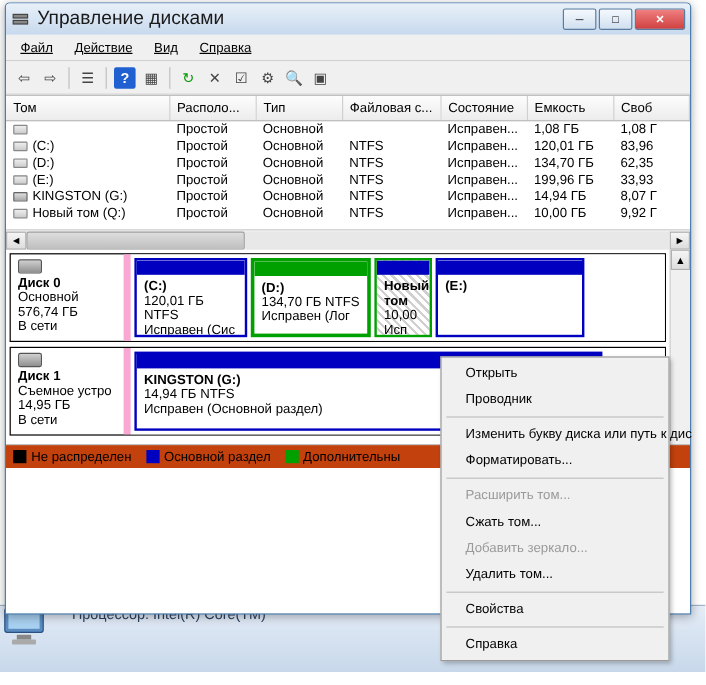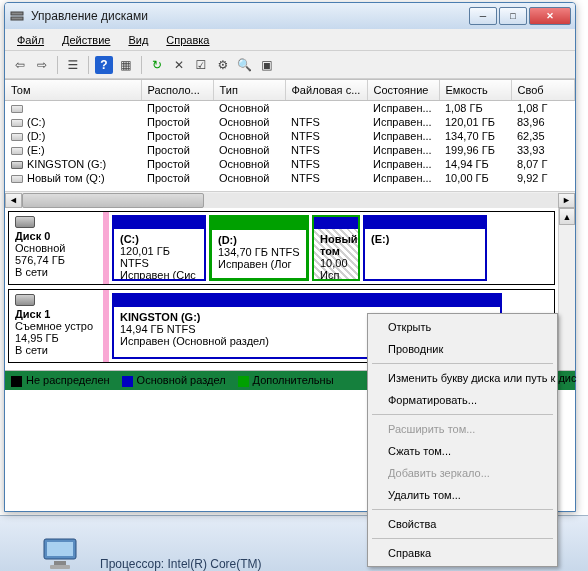--- a/index.html
+++ b/index.html
@@ -1,20 +1,20 @@
 <!DOCTYPE html>
 <html><head>
 <meta charset="utf-8">
 <style>
 * { box-sizing: border-box; margin: 0; padding: 0; font-family: "Segoe UI", Tahoma, sans-serif; font-size: 11px; }
 body { background: #fff; width: 588px; height: 571px; overflow: hidden; position: relative; }
 .window { position: absolute; left: 4px; top: 2px; width: 572px; height: 510px; border: 1px solid #4a7db0; border-radius: 4px 4px 0 0; background: #eef3f9; box-shadow: 0 2px 8px rgba(0,0,0,0.3); }
 .titlebar { height: 26px; background: linear-gradient(#e8f0f9,#c7d9ed); display: flex; align-items: center; padding: 0 4px; border-radius: 3px 3px 0 0; }
 .titlebar-icon { width: 16px; height: 16px; margin-right: 6px; display: flex; align-items: center; justify-content: center; }
-.titlebar-title { flex: 1; color: #1a1a1a; font-size: 12px; }
+.titlebar-title { flex: 1; color: #1a1a1a; font-size: 16px; }
 .win-btns { display: flex; gap: 2px; }
 .win-btn { width: 28px; height: 18px; border: 1px solid #5a7ca0; border-radius: 2px; background: linear-gradient(#f5f9fe,#d0dff0); display: flex; align-items: center; justify-content: center; font-size: 9px; cursor: pointer; }
 .win-btn.close { background: linear-gradient(#f08080,#d04040); color: #fff; width: 42px; font-weight: bold; }
 .menubar { height: 22px; background: #f0f0f0; display: flex; align-items: center; padding: 0 4px; border-bottom: 1px solid #d0d0d0; gap: 2px; text-decoration: underline; }
 .menu-item { padding: 3px 8px; cursor: pointer; }
 .toolbar { height: 28px; background: #f0f0f0; display: flex; align-items: center; padding: 0 6px; gap: 4px; border-bottom: 1px solid #d0d0d0; }
 .tbtn { width: 18px; height: 18px; display: flex; align-items: center; justify-content: center; cursor: pointer; font-size: 12px; color: #444; }
 .tsep { width: 1px; height: 18px; background: #c0c0c0; margin: 0 2px; }
 .content { position: absolute; top: 76px; left: 0; right: 0; bottom: 0; background: #fff; border-top: 1px solid #c0c0c0; }
 .grid { width: 100%; border-collapse: collapse; }
@@ -32,27 +32,27 @@
 .disk-icon { width: 20px; height: 12px; background: linear-gradient(#d0d0d0,#909090); border: 1px solid #555; border-radius: 2px; margin-bottom: 2px; }
 .disk-name { font-weight: bold; }
 .part-strip { flex: 1; display: flex; padding: 3px; gap: 3px; background: #fff; }
 .part { border: 2px solid #0000c0; padding: 4px 6px; font-size: 11px; overflow: hidden; position: relative; background: #fff; }
 .part .headerband { position: absolute; left: 0; right: 0; top: 0; height: 12px; background: #0000c0; }
 .part .inner { position: relative; margin-top: 12px; }
 .part.sel { border-color: #00a000; border-width: 3px; }
 .part.sel .headerband { background: #00a000; }
 .part.ext { border-color: #00a000; }
 .part.hatch { background: repeating-linear-gradient(45deg,#fff,#fff 3px,#d0d0d0 3px,#d0d0d0 5px); }
-.legend { height: 20px; border-top: 1px solid #c0c0c0; display: flex; align-items: center; gap: 12px; padding: 0 6px; background: #15803d; }
+.legend { height: 20px; border-top: 1px solid #c0c0c0; display: flex; align-items: center; gap: 12px; padding: 0 6px; background: #c2410c; }
 .legend .sw { width: 11px; height: 11px; display: inline-block; margin-right: 4px; vertical-align: middle; }
-.context-menu { position: absolute; left: 367px; top: 313px; width: 191px; background: #f0f0f0; border: 1px solid #9a9a9a; box-shadow: 2px 2px 4px rgba(0,0,0,0.3); z-index: 100; padding: 2px; }
+.context-menu { position: absolute; left: 367px; top: 297px; width: 191px; background: #f0f0f0; border: 1px solid #9a9a9a; box-shadow: 2px 2px 4px rgba(0,0,0,0.3); z-index: 100; padding: 2px; }
 .ctx-item { padding: 5px 18px; cursor: pointer; white-space: nowrap; }
 .ctx-item.dis { color: #9a9a9a; cursor: default; }
 .ctx-sep { height: 1px; background: #c0c0c0; margin: 3px 2px; }
-.bg-strip { position: absolute; left: 0; right: 0; bottom: 0; height: 56px; background: linear-gradient(#e4ecf7,#c8d8ea); border-top: 1px solid #a0b4c8; z-index: -1; display: flex; align-items: flex-end; padding-left: 40px; gap: 20px; }
+.bg-strip { position: absolute; left: 0; right: 0; bottom: 11px; height: 56px; background: linear-gradient(#e4ecf7,#c8d8ea); border-top: 1px solid #a0b4c8; z-index: -1; display: flex; align-items: flex-start; gap: 20px; }
 .bg-strip .comp-ico { width: 40px; height: 34px; }
 .vscroll { position: absolute; right: 0; top: 0; bottom: 0; width: 17px; background: #f0f0f0; border-left: 1px solid #d0d0d0; }
 .vscroll .arrow { height: 17px; border: 1px solid #b0b0b0; background: linear-gradient(#f5f5f5,#ddd); display: flex; align-items: center; justify-content: center; font-size: 9px; }
 </style>
 </head>
 <body>
 
 <div class="bg-strip">
   <svg class="comp-ico" viewBox="0 0 40 34">
       <rect x="4" y="2" width="32" height="20" rx="2" fill="#5a8cc0" stroke="#2a5080"></rect>

